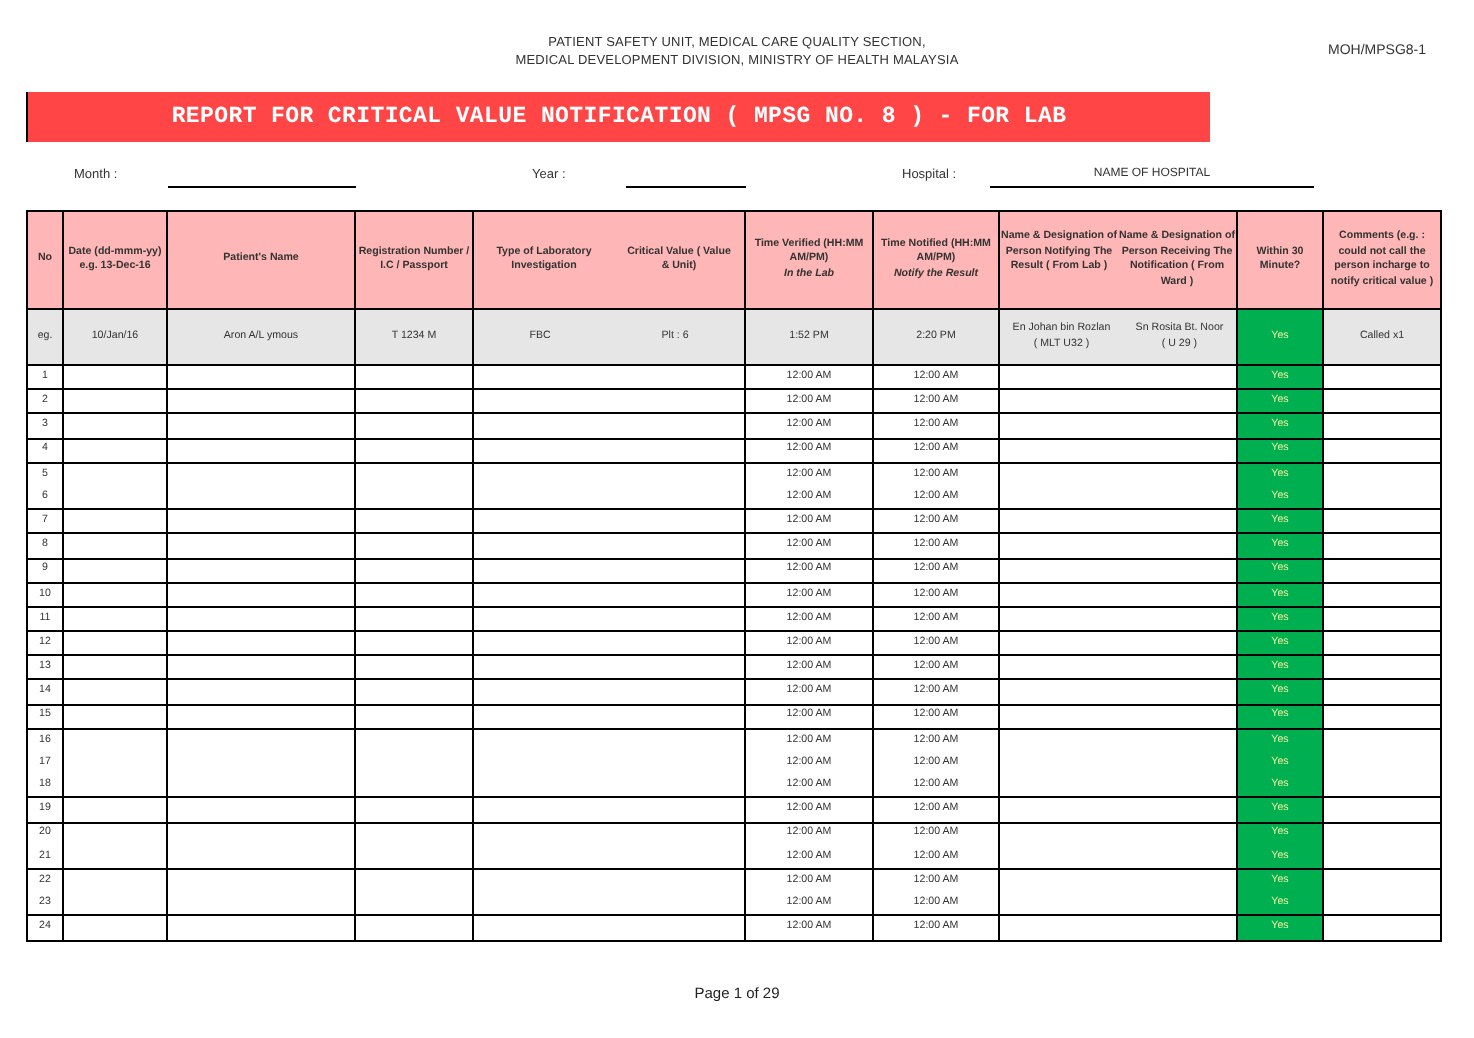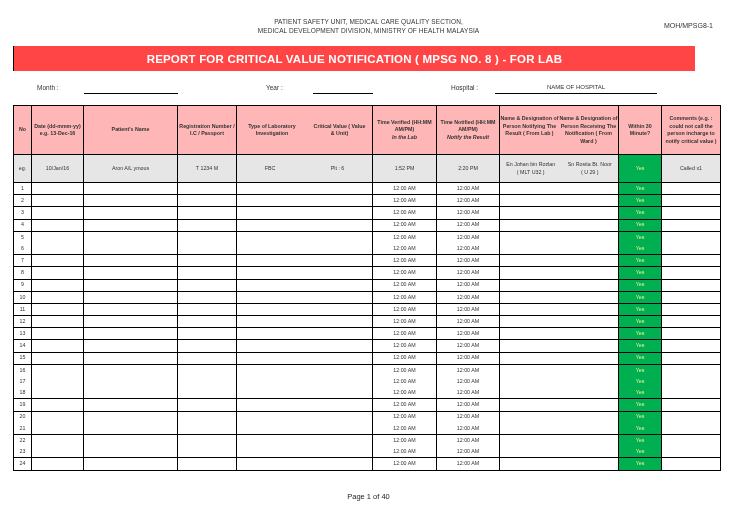--- a/index.html
+++ b/index.html
@@ -1,24 +1,24 @@
 <!DOCTYPE html>
 <html><head>
 <meta charset="utf-8">
 <style>
   html, body { margin:0; padding:0; background:#ffffff; }
   body { width:737px; height:519px; position:relative; overflow:hidden;
          font-family:"Liberation Sans", sans-serif; color:#222; }
   .org { position:absolute; top:17px; left:0; width:737px; text-align:center;
          font-size:6.5px; line-height:9px; color:#333; letter-spacing:0.1px; }
   .docid { position:absolute; top:22px; left:664px; font-size:7px; color:#333; }
-  .banner { position:absolute; left:13px; top:46px; width:682px; height:25px;
+  .banner { position:absolute; left:13px; top:46px; width:592px; height:25px;
             background:#ff4545; border-left:1px solid #000; box-sizing:border-box;
             display:flex; align-items:center; justify-content:center;
-            color:#fff; font-weight:bold; font-size:11.5px; letter-spacing:0.2px; }
+            color:#fff; font-weight:bold; font-size:11.5px; letter-spacing:0.2px;font-family:Liberation Mono, monospace; }
   .meta { position:absolute; top:84px; font-size:6.5px; color:#333; }
   .line { position:absolute; top:93px; border-bottom:1px solid #000; height:0; }
   .hosp-val { position:absolute; top:84px; left:495px; width:162px; text-align:center; font-size:6px; color:#333; }
 
   table.grid { position:absolute; left:13px; top:105px; border-collapse:collapse;
                table-layout:fixed; width:707px; }
   table.grid td, table.grid th { border:1px solid #000; padding:0; text-align:center;
                font-size:5.3px; line-height:7.5px; overflow:hidden; white-space:nowrap; }
   table.grid th { background:#ffb6b6; font-weight:bold; color:#333; height:48px; white-space:normal; }
   table.grid th i { font-weight:bold; }
@@ -369,13 +369,13 @@
         <td rowspan="1"></td>
         <td>12:00 AM</td>
         <td>12:00 AM</td>
         <td rowspan="1"></td>
         <td class="green">Yes</td>
         <td rowspan="1"></td>
       </tr>
     </tbody>
 </table>
 
-<div class="footer">Page 1 of 40</div>
+<div class="footer">Page 1 of 29</div>
 
 </body></html>

